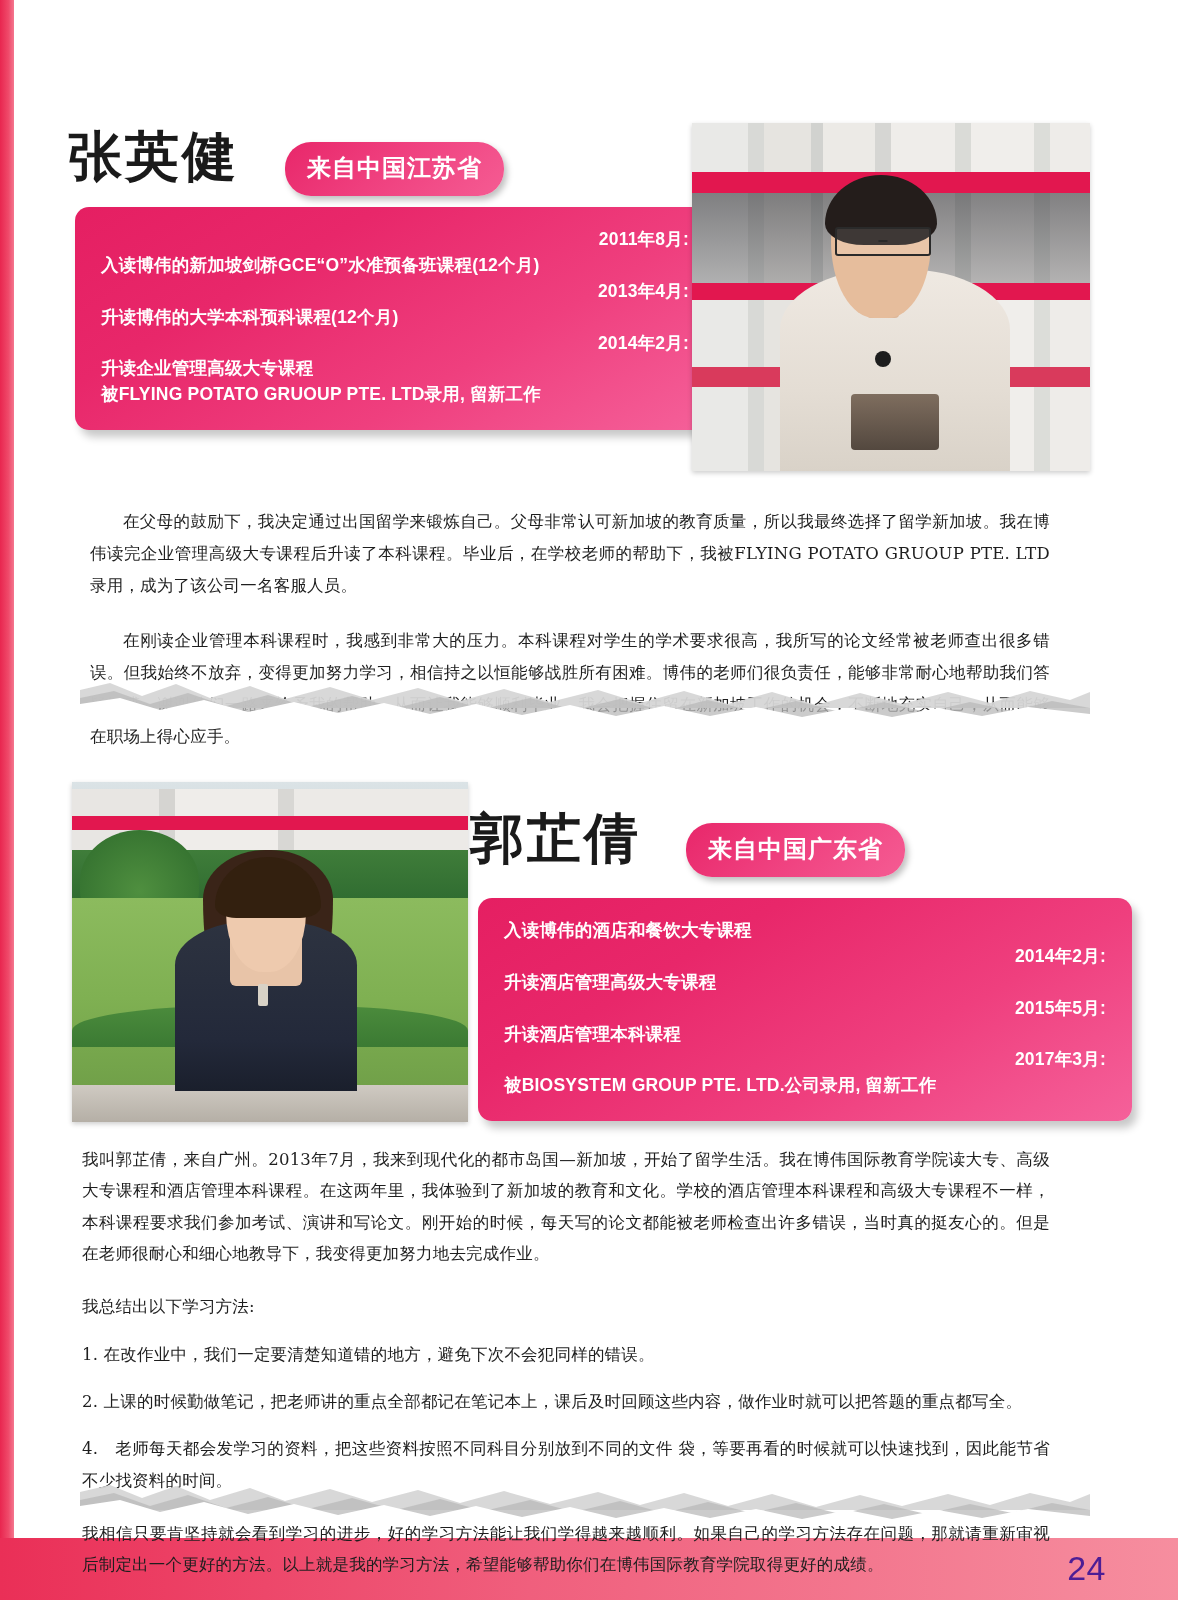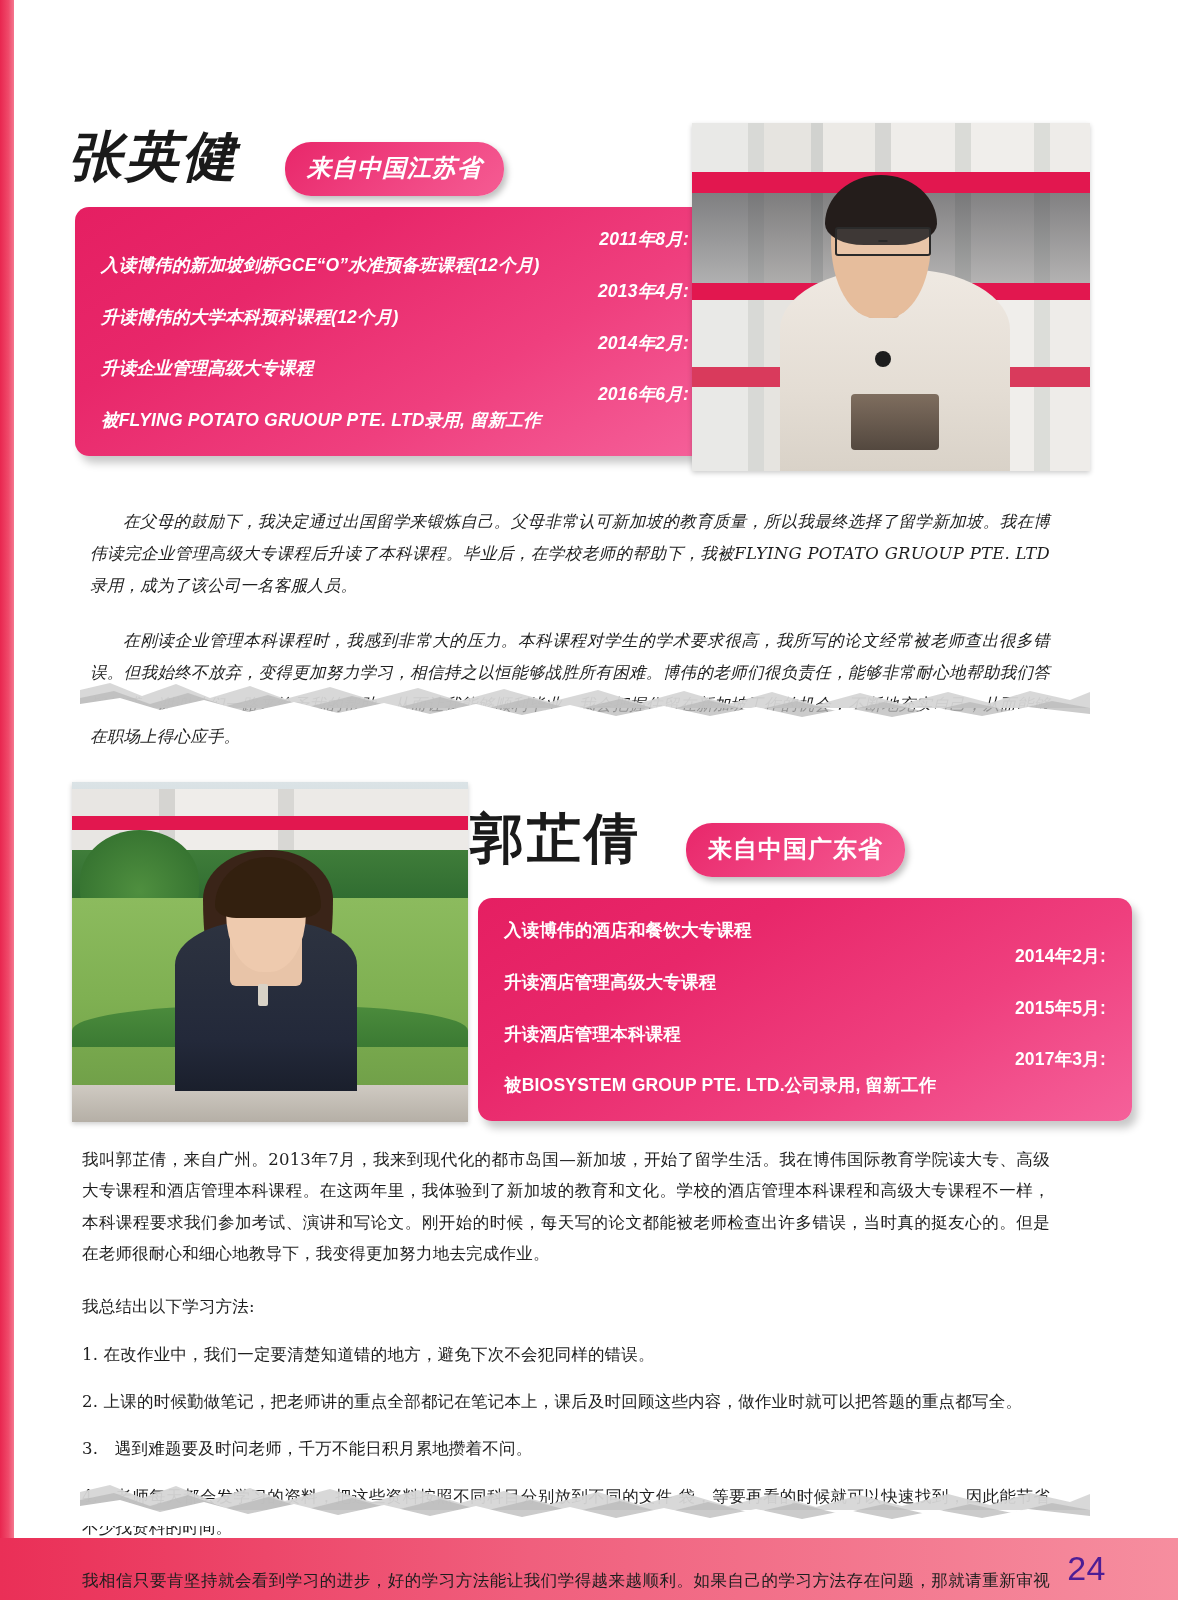--- a/index.html
+++ b/index.html
@@ -279,38 +279,37 @@
   }
   .torn svg { display: block; }
 </style>
 </head>
 <body>
 
 <div class="edge-left"></div>
 <div class="edge-bottom"></div>
 <div class="page-number">24</div>
 
-<div class="profile" style="left:0;top:0;width:1050px;height:740px;font-style:italic;">
+<div class="profile" style="left:0;top:0;width:1050px;height:740px;">
 
   <div class="name" style="position:absolute;left:68px;top:130px;">
     <span>张英健</span>
   </div>
 
   <div class="origin-badge" style="position:absolute;left:285px;top:142px;">
     <span>来自中国江苏省</span>
   </div>
 
   <div class="timeline-card" style="position:absolute;left:75px;top:207px;width:588px;">
     <div class="tl-date">2011年8月:</div>
     <div class="tl-text">入读博伟的新加坡剑桥GCE“O”水准预备班课程(12个月)</div>
     <div class="tl-date">2013年4月:</div>
     <div class="tl-text">升读博伟的大学本科预科课程(12个月)</div>
     <div class="tl-date">2014年2月:</div>
     <div class="tl-text">升读企业管理高级大专课程</div>
-    <div class="tl-date">2016年6月:</div>
     <div class="tl-text">被FLYING POTATO GRUOUP PTE. LTD录用, 留新工作</div>
   </div>
 
   <div class="photo photo-1" style="left:692px;top:123px;width:398px;height:348px;">
     <div class="ph1-wall"></div>
     <div class="ph1-red1"></div>
     <div class="ph1-dark"></div>
     <div class="ph1-red2"></div>
     <div class="ph1-red3"></div>
     <div class="ph1-body"></div>
@@ -371,21 +370,20 @@
     <div class="tl-text">升读酒店管理本科课程</div>
     <div class="tl-date">2017年3月:</div>
     <div class="tl-text">被BIOSYSTEM GROUP PTE. LTD.公司录用, 留新工作</div>
   </div>
 
   <div class="body-text" style="left:82px;top:368px;width:968px;line-height:1.9;">
     <p>我叫郭芷倩，来自广州。2013年7月，我来到现代化的都市岛国—新加坡，开始了留学生活。我在博伟国际教育学院读大专、高级大专课程和酒店管理本科课程。在这两年里，我体验到了新加坡的教育和文化。学校的酒店管理本科课程和高级大专课程不一样，本科课程要求我们参加考试、演讲和写论文。刚开始的时候，每天写的论文都能被老师检查出许多错误，当时真的挺友心的。但是在老师很耐心和细心地教导下，我变得更加努力地去完成作业。</p>
     <p style="margin-bottom:2px;">我总结出以下学习方法:</p>
     <p style="margin-bottom:2px;">1. 在改作业中，我们一定要清楚知道错的地方，避免下次不会犯同样的错误。</p>
     <p style="margin-bottom:2px;">2. 上课的时候勤做笔记，把老师讲的重点全部都记在笔记本上，课后及时回顾这些内容，做作业时就可以把答题的重点都写全。</p>
-    <p style="margin-bottom:2px;">3.　遇到难题要及时问老师，千万不能日积月累地攒着不问。</p>
     <p>4.　老师每天都会发学习的资料，把这些资料按照不同科目分别放到不同的文件 袋，等要再看的时候就可以快速找到，因此能节省不少找资料的时间。</p>
     <p>我相信只要肯坚持就会看到学习的进步，好的学习方法能让我们学得越来越顺利。如果自己的学习方法存在问题，那就请重新审视后制定出一个更好的方法。以上就是我的学习方法，希望能够帮助你们在博伟国际教育学院取得更好的成绩。</p>
   </div>
 
   <div class="torn" style="left:80px;top:720px;">
     <svg width="1010" height="46" viewBox="0 0 1010 46" xmlns="http://www.w3.org/2000/svg">
       <path d="M0,12 L30,5 L62,18 L96,6 L130,20 L170,8 L205,21 L250,9 L292,22 L338,10 L380,23 L424,11 L470,24 L518,12 L560,25 L604,13 L648,26 L692,14 L736,27 L780,15 L822,26 L868,14 L910,25 L950,13 L990,22 L1010,14 L1010,30 L0,30 Z" fill="#d6d6d6" opacity="0.95"></path>
       <path d="M0,20 L34,13 L70,26 L108,15 L146,28 L188,17 L228,29 L272,18 L316,30 L360,19 L404,31 L450,20 L494,32 L540,21 L584,33 L628,22 L672,33 L716,23 L760,34 L804,24 L846,34 L890,24 L932,33 L972,23 L1010,30 L1010,46 L0,46 Z" fill="#b9b9b9" opacity="0.75"></path>
       <path d="M0,26 L40,20 L80,32 L124,22 L168,34 L214,24 L258,35 L304,25 L350,36 L396,26 L442,37 L490,27 L536,38 L584,28 L630,38 L676,29 L722,39 L768,30 L812,39 L858,30 L902,38 L948,29 L1010,36 L1010,46 L0,46 Z" fill="#ffffff"></path>
     </svg>

